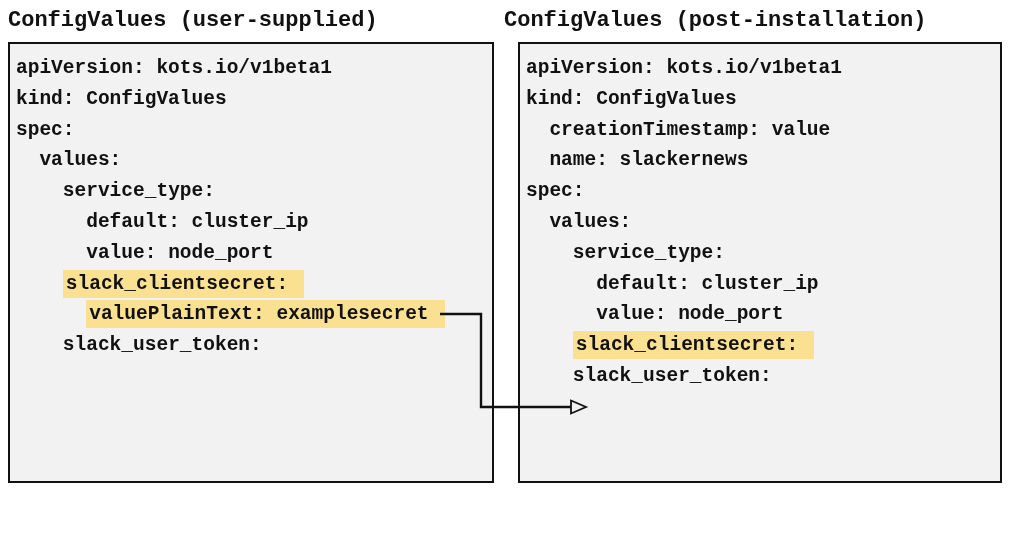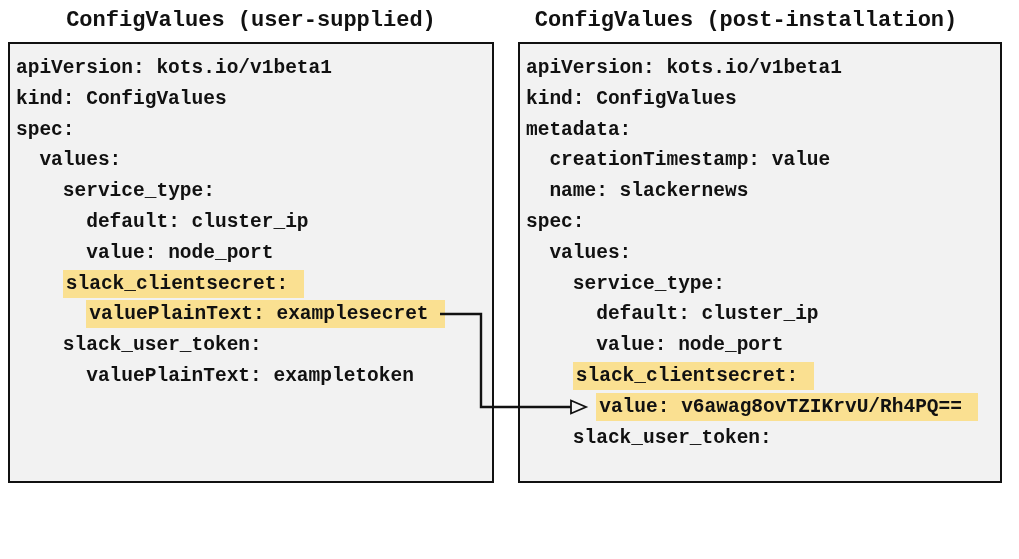--- a/index.html
+++ b/index.html
@@ -15,21 +15,21 @@
     font-family: "Liberation Mono", "DejaVu Sans Mono", monospace;
     font-weight: bold;
     color: var(--text, #111111);
     overflow: hidden;
   }
   .panel-title {
     position: absolute;
     top: 6px;
     height: 30px;
     line-height: 30px;
-    text-align: center;
+    text-align: left;
     font-size: 22px;
     letter-spacing: 0;
     white-space: pre;
   }
   .panel-title.left  { left: 8px;   width: 486px; }
   .panel-title.right { left: 504px; width: 484px; }
   .panel {
     position: absolute;
     top: 42px;
     height: 441px;
@@ -73,38 +73,36 @@
         <div class="code-line"><span></span><span>apiVersion: kots.io/v1beta1</span></div>
         <div class="code-line"><span></span><span>kind: ConfigValues</span></div>
         <div class="code-line"><span></span><span>spec:</span></div>
         <div class="code-line"><span>  </span><span>values:</span></div>
         <div class="code-line"><span>    </span><span>service_type:</span></div>
         <div class="code-line"><span>      </span><span>default: cluster_ip</span></div>
         <div class="code-line"><span>      </span><span>value: node_port</span></div>
         <div class="code-line"><span>    </span><span class="hl">slack_clientsecret:</span></div>
         <div class="code-line"><span>      </span><span class="hl">valuePlainText: examplesecret</span></div>
         <div class="code-line"><span>    </span><span>slack_user_token:</span></div>
-        <div class="code-line"><span>      </span><span>valuePlainText: exampletoken</span></div>
+        <div class="code-line"><span>      </span></div>
       </div>
   </div>
 
   <div class="panel right">
     <div class="code-block" id="code-1">
         <div class="code-line"><span></span><span>apiVersion: kots.io/v1beta1</span></div>
         <div class="code-line"><span></span><span>kind: ConfigValues</span></div>
-        <div class="code-line"><span></span><span>metadata:</span></div>
         <div class="code-line"><span>  </span><span>creationTimestamp: value</span></div>
         <div class="code-line"><span>  </span><span>name: slackernews</span></div>
         <div class="code-line"><span></span><span>spec:</span></div>
         <div class="code-line"><span>  </span><span>values:</span></div>
         <div class="code-line"><span>    </span><span>service_type:</span></div>
         <div class="code-line"><span>      </span><span>default: cluster_ip</span></div>
         <div class="code-line"><span>      </span><span>value: node_port</span></div>
         <div class="code-line"><span>    </span><span class="hl">slack_clientsecret:</span></div>
-        <div class="code-line"><span>      </span><span class="hl">value: v6awag8ovTZIKrvU/Rh4PQ==</span></div>
         <div class="code-line"><span>    </span><span>slack_user_token:</span></div>
       </div>
   </div>
 
   <svg class="arrow-overlay" viewBox="0 0 1019 559" xmlns="http://www.w3.org/2000/svg">
     <polyline points="440,314 481,314 481,407 571,407" fill="none" stroke="#111111" stroke-width="2.4"></polyline>
     <polygon points="571,400.5 586,407 571,413.5" fill="#f2f2f2" stroke="#111111" stroke-width="1.8" stroke-linejoin="miter"></polygon>
   </svg>
 
 </div>

